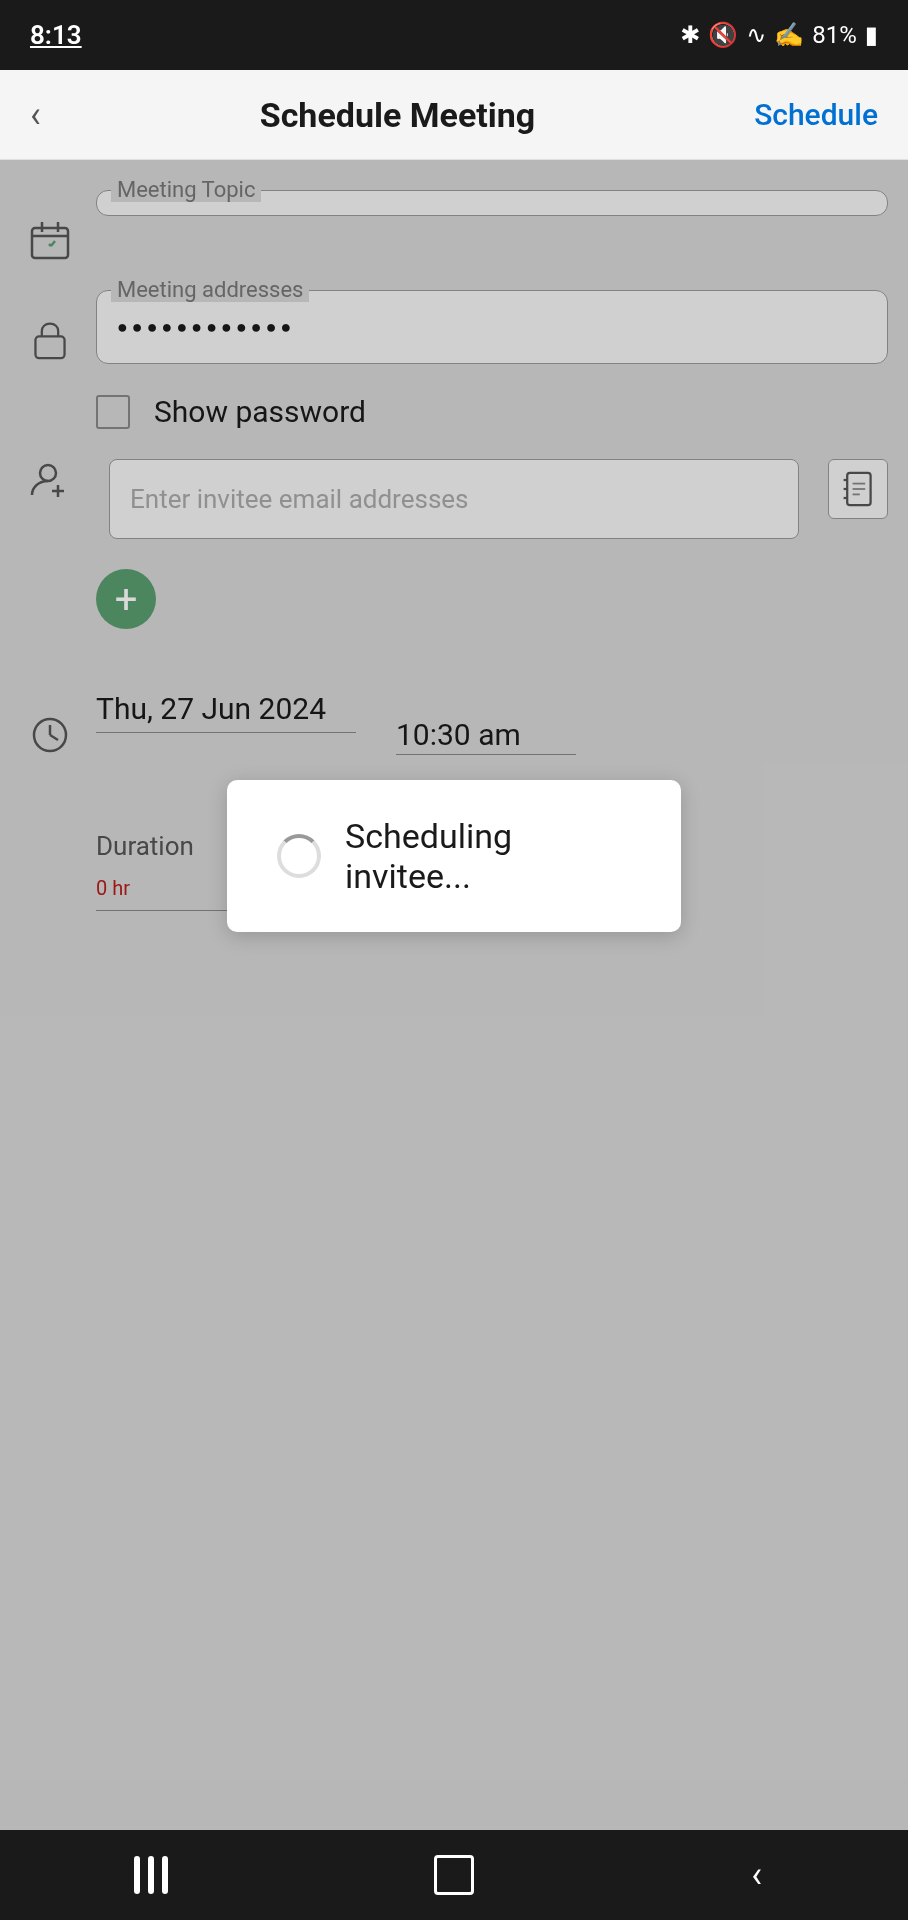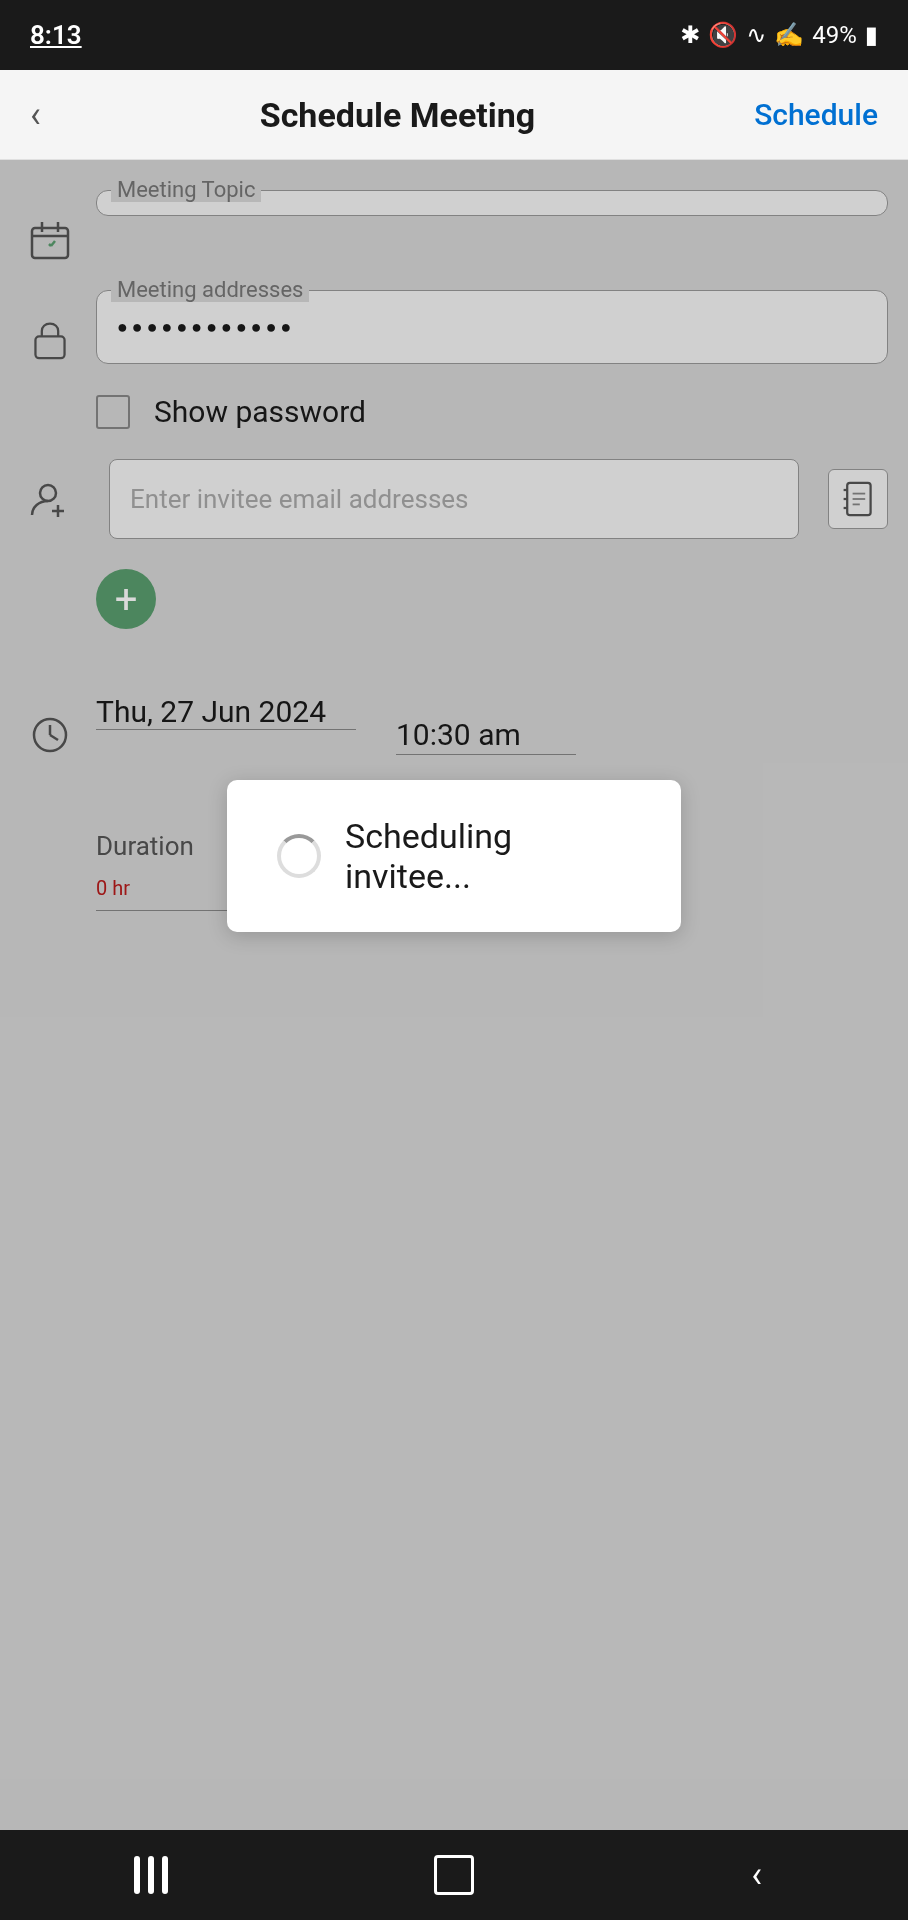--- a/index.html
+++ b/index.html
@@ -219,20 +219,21 @@
       display: flex;
       align-items: center;
       gap: 40px;
       margin-bottom: 16px;
     }
 
     .date-field {
       font-size: 30px;
       color: #1a1a1a;
       border-bottom: 1.5px solid #888;
+      padding-bottom: 6px;
       min-width: 260px;
     }
 
     .time-field {
       font-size: 30px;
       color: #1a1a1a;
       border-bottom: 1.5px solid #888;
       padding-bottom: 2px;
       min-width: 180px;
       margin-top: 48px;
@@ -367,21 +368,21 @@
 </head>
 <body>
 
 <div class="status-bar">
   <span class="status-bar-left">8:13</span>
   <div class="status-bar-right">
     <span>✱</span>
     <span>🔇</span>
     <span>∿</span>
     <span>✍</span>
-    <span>49%</span>
+    <span>81%</span>
     <span>▮</span>
   </div>
 </div>
 
 <div class="nav-bar">
   <span class="nav-back">‹</span>
   <span class="nav-title">Schedule Meeting</span>
   <span class="nav-action">Schedule</span>
 </div>
 
@@ -421,21 +422,21 @@
         </div>
       </div>
     </div>
   </div>
 
   <div class="show-password-row">
     <div class="checkbox"></div>
     <span class="show-password-label">Show password</span>
   </div>
 
-  <div class="form-row" style="align-items: center; gap: 29px;">
+  <div class="form-row" style="align-items: flex-start; gap: 29px;">
     <div class="form-icon" style="padding-top: 0;">
       <svg width="40" height="40" viewBox="0 0 40 40" fill="none">
         <circle cx="18" cy="14" r="8" stroke="#555" stroke-width="2.5" fill="none"></circle>
         <path d="M2 36C2 28 9 22 18 22" stroke="#555" stroke-width="2.5" fill="none"></path>
         <line x1="28" y1="26" x2="28" y2="38" stroke="#555" stroke-width="2.5"></line>
         <line x1="22" y1="32" x2="34" y2="32" stroke="#555" stroke-width="2.5"></line>
       </svg>
     </div>
     <div class="email-input-wrap">
       <span class="email-placeholder">Enter invitee email addresses</span>

